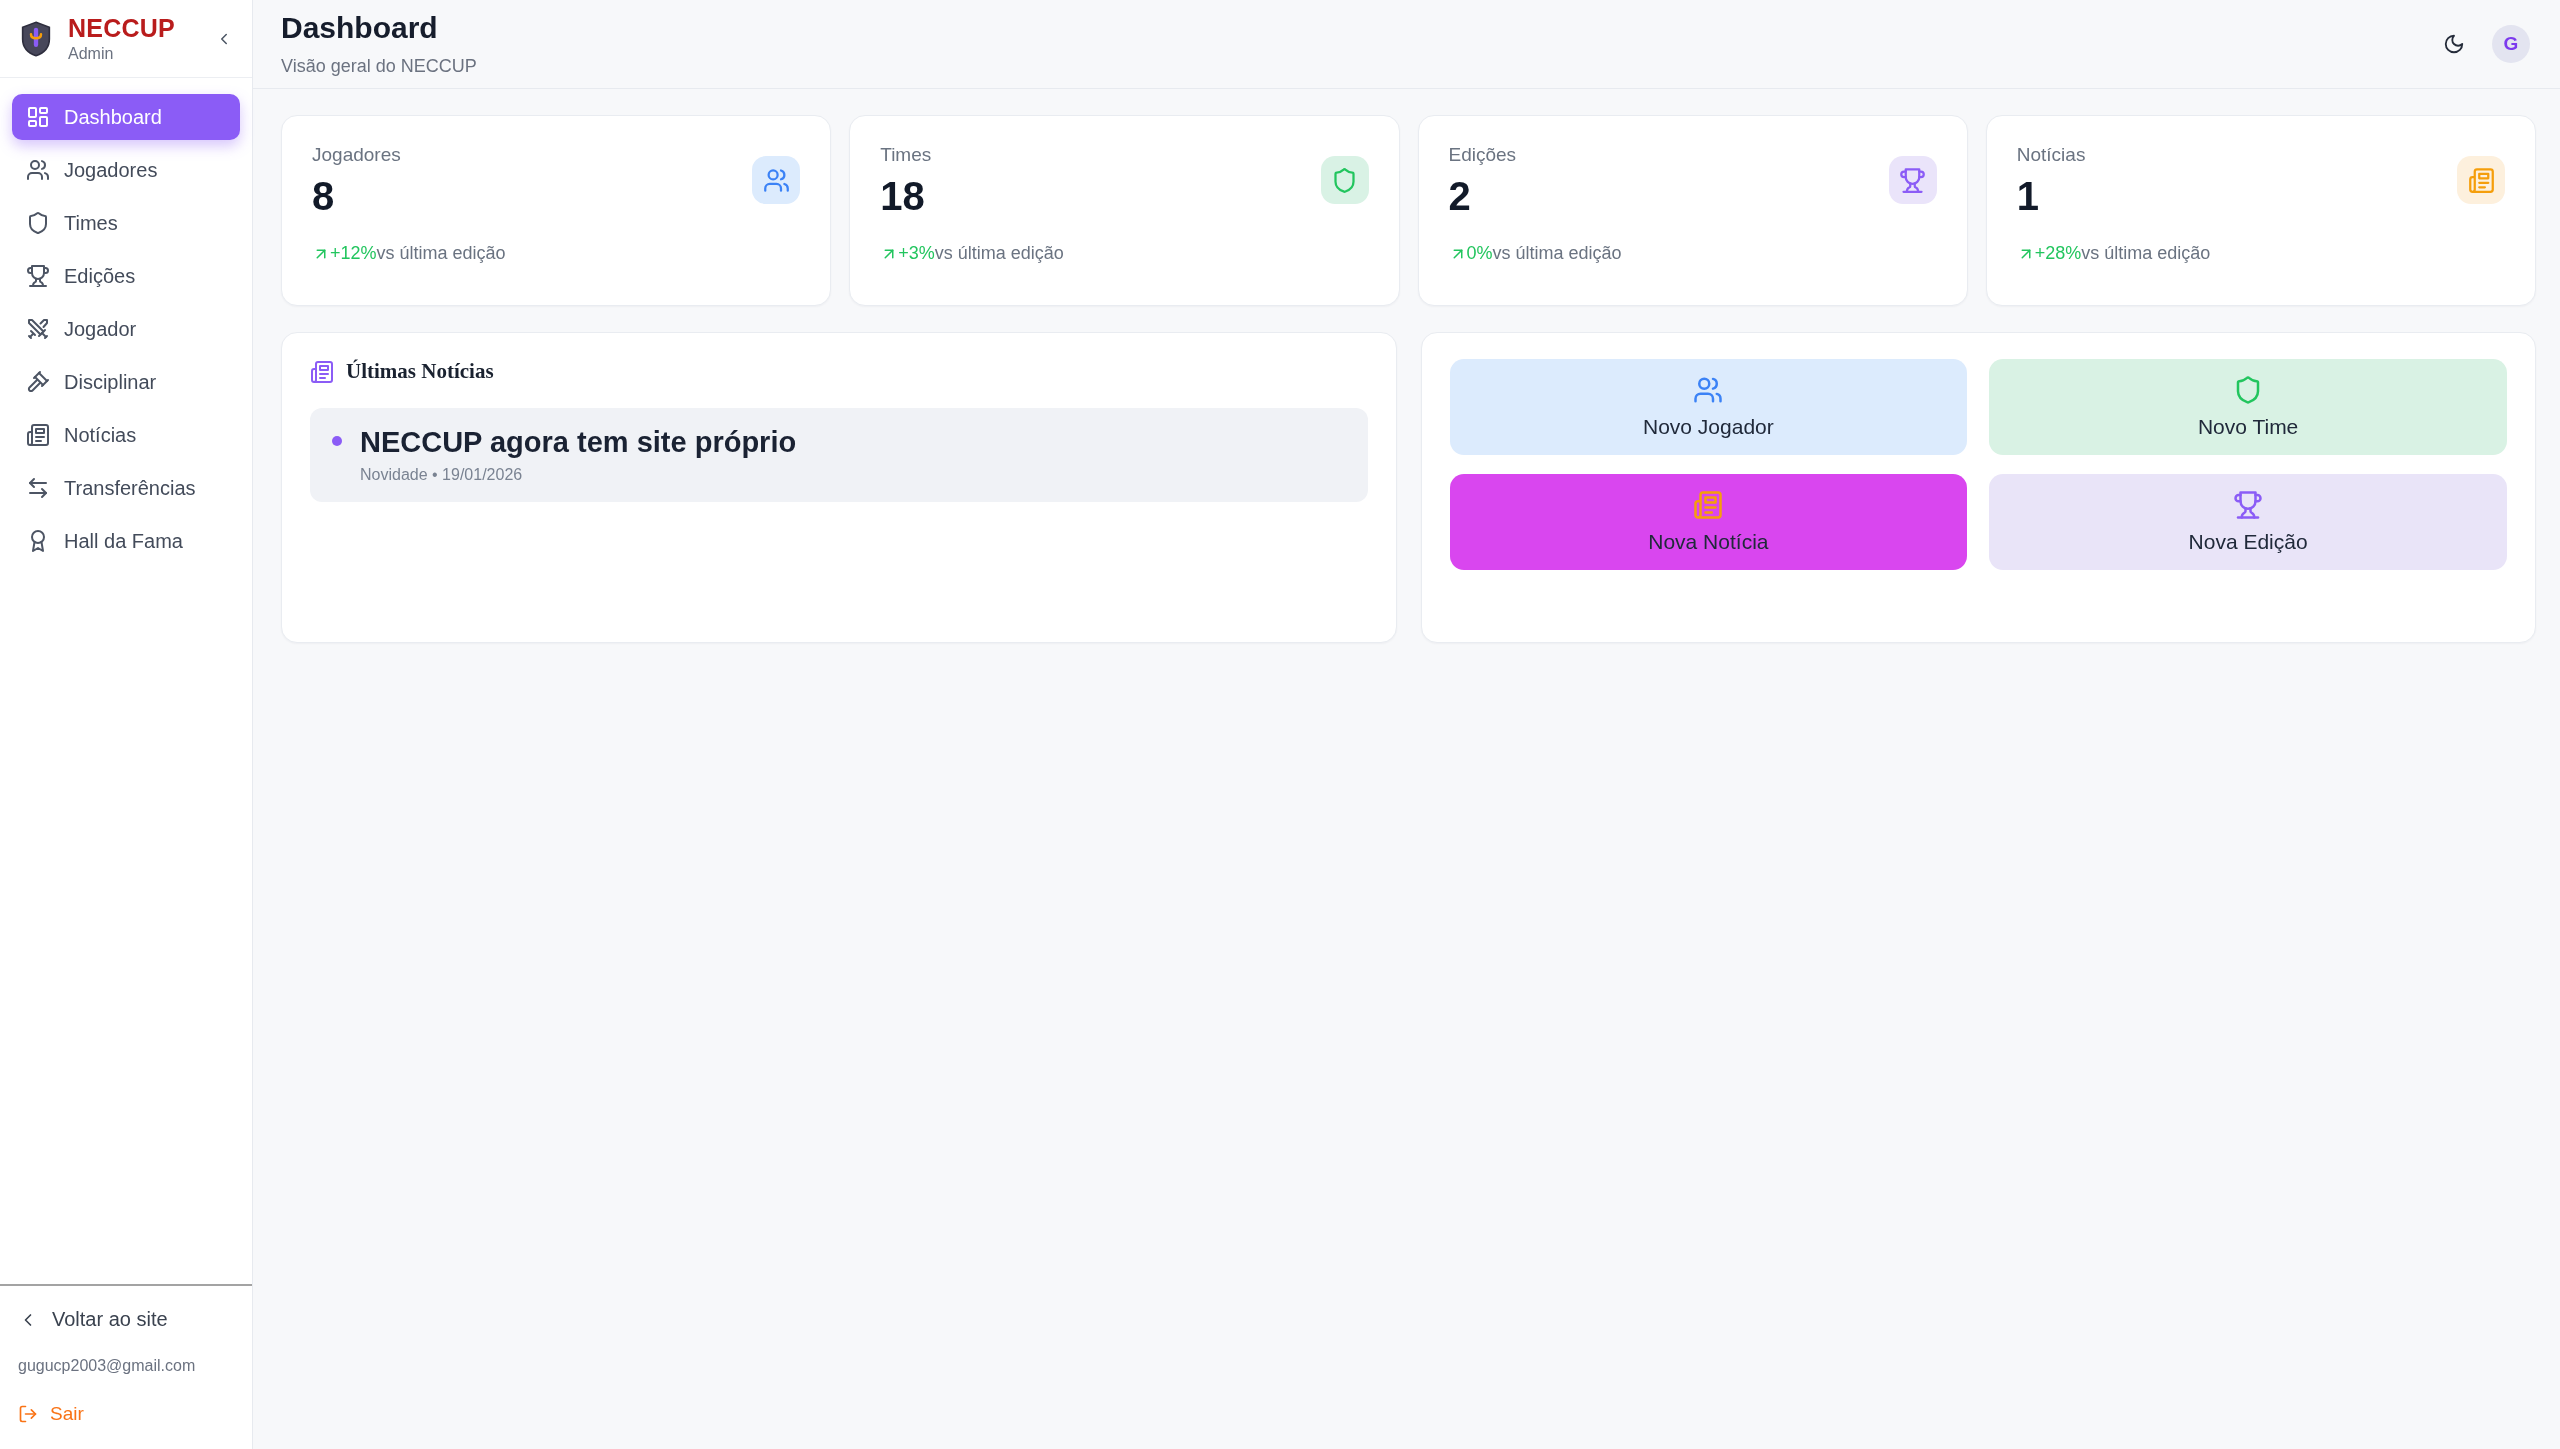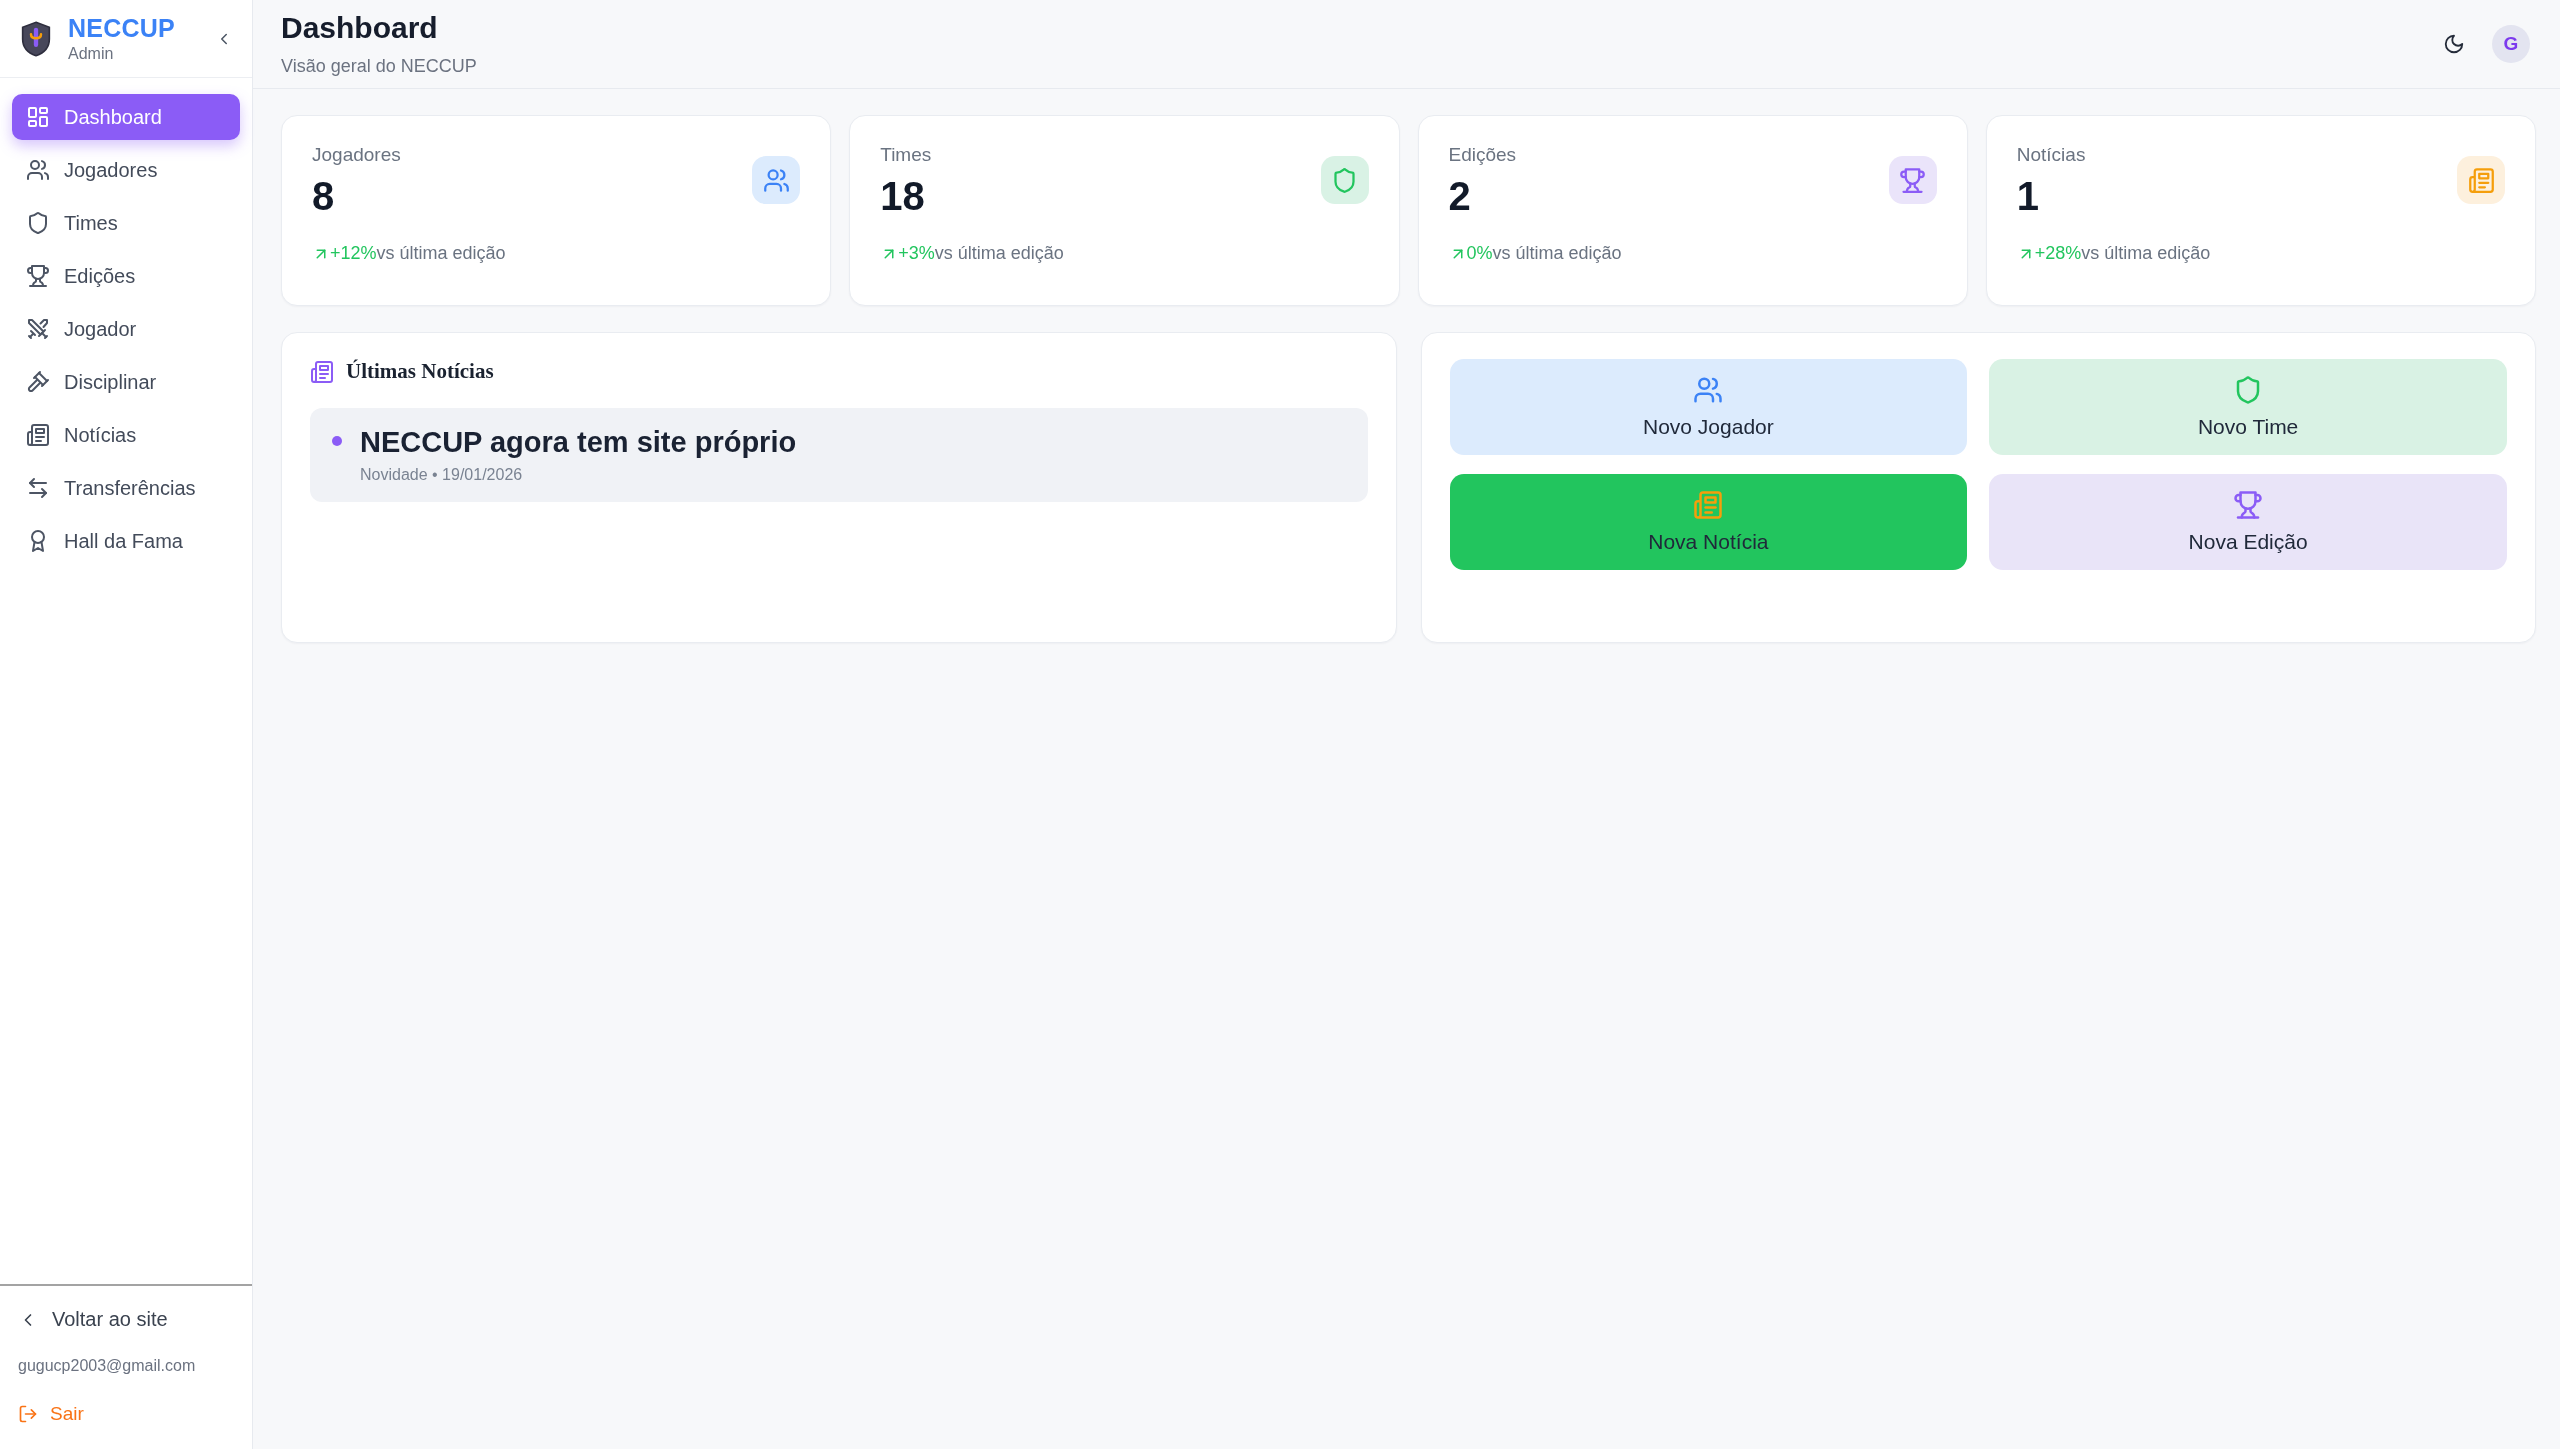--- a/index.html
+++ b/index.html
@@ -6,21 +6,21 @@
   html,body { width:2560px; height:1449px; overflow:hidden; }
   body { font-family:"Liberation Sans","DejaVu Sans",sans-serif; background:#f7f8fa; color:#1c2333; }
 
   .app { display:flex; width:2560px; height:1449px; }
 
   
   .sidebar { width:253px; min-width:253px; height:100%; background:#ffffff; border-right:1px solid #e7eaef; display:flex; flex-direction:column; position:relative; }
   .brand { display:flex; align-items:center; gap:12px; padding:14px 14px 14px 16px; border-bottom:1px solid #eceef2; }
   .brand-logo { width:40px; height:40px; flex:0 0 auto; }
   .brand-text { flex:1; min-width:0; }
-  .brand-name { font-size:25px; font-weight:700; color:#3b82f6; letter-spacing:.2px; }
+  .brand-name { font-size:25px; font-weight:700; color:#b91c1c; letter-spacing:.2px; }
   .brand-sub { font-size:16px; color:#6b7280; margin-top:2px; }
   .collapse-btn { background:none; border:none; color:#4b5563; font-size:20px; cursor:pointer; width:28px; height:28px; display:flex; align-items:center; justify-content:center; }
 
   .nav { padding:16px 12px; flex:1; }
   .nav-item { display:flex; align-items:center; gap:14px; padding:11px 14px; border-radius:10px; font-size:20px; color:#434b5a; margin-bottom:7px; cursor:pointer; }
   .nav-item .ic { width:24px; height:24px; color:#4d5564; flex:0 0 auto; display:flex; }
   .nav-item.active { background:#8b5cf6; color:#ffffff; box-shadow:0 6px 14px rgba(139,92,246,.35); }
   .nav-item.active .ic { color:#ffffff; }
 
   .sidebar-footer { border-top:2px solid #a3a3a3; padding:22px 16px 24px 18px; }
@@ -65,21 +65,21 @@
   .news-item { background:#f0f2f6; border-radius:12px; padding:18px 22px; display:flex; gap:18px; align-items:flex-start; cursor:pointer; }
   .news-dot { width:10px; height:10px; border-radius:50%; background:#8b5cf6; margin-top:10px; flex:0 0 auto; }
   .news-title { font-size:29px; font-weight:600; color:#1a2233; }
   .news-meta { font-size:16px; color:#7a8392; margin-top:7px; }
 
   .qa-grid { display:grid; grid-template-columns:1fr 1fr; grid-template-rows:96px 96px; gap:19px 22px; }
   .qa-btn { border:none; border-radius:14px; display:flex; flex-direction:column; align-items:center; justify-content:center; gap:10px; font-size:21px; color:#20293a; cursor:pointer; font-family:inherit; }
   .qa-btn .ic { width:30px; height:30px; display:flex; }
   .qa-blue { background:#dcebfd; } .qa-blue .ic { color:#3b82f6; }
   .qa-green { background:#d9f2e4; } .qa-green .ic { color:#22c55e; }
-  .qa-cream { background:#22c55e; } .qa-cream .ic { color:#f59e0b; }
+  .qa-cream { background:#d946ef; } .qa-cream .ic { color:#f59e0b; }
   .qa-purple { background:#e9e4f8; } .qa-purple .ic { color:#8b5cf6; }
 
   .ic svg { width:100%; height:100%; }
 </style>
 </head>
 <body>
 
 <svg width="0" height="0" style="position:absolute">
   <defs>
     <g id="i-dashboard" fill="none" stroke="currentColor" stroke-width="2" stroke-linecap="round" stroke-linejoin="round">

